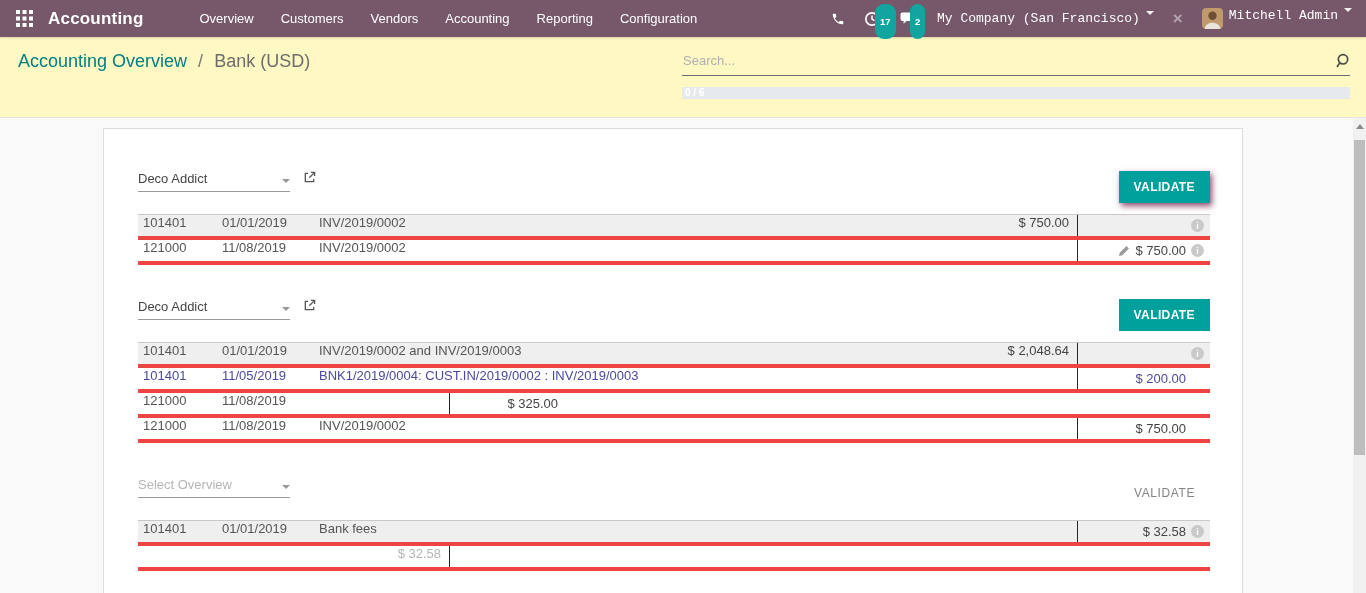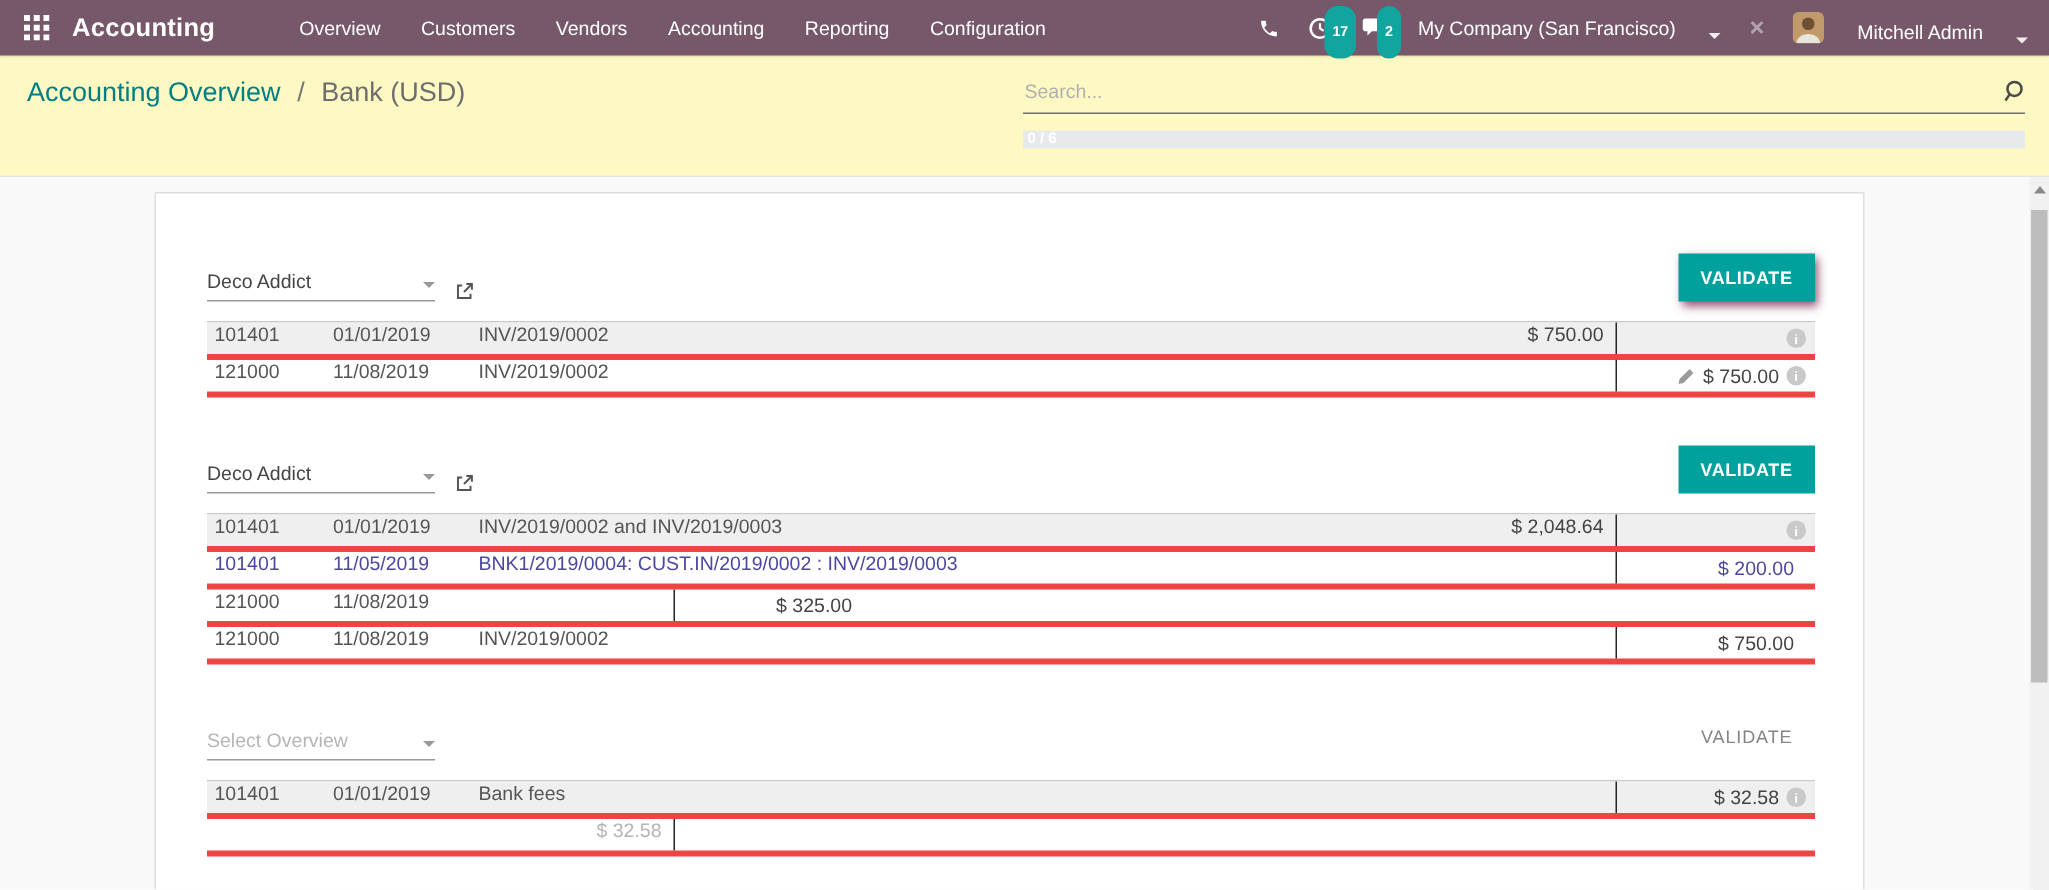--- a/index.html
+++ b/index.html
@@ -10,21 +10,21 @@
   .navbar { position:absolute; top:0; left:0; right:0; height:37px; background:#76586A;
             display:flex; align-items:center; color:#fff; z-index:20; box-shadow:0 1px 2px rgba(0,0,0,.15); }
   .apps { margin:0 15px 0 16px; display:flex; cursor:pointer; }
   .brand { font-size:17px; font-weight:bold; margin-right:56px; letter-spacing:.2px; cursor:pointer; }
   .nav-menu { display:flex; gap:27px; font-size:13px; }
   .nav-item { cursor:pointer; white-space:nowrap; }
   .nav-right { margin-left:auto; display:flex; align-items:center; gap:19px; padding-right:14px; font-size:13px; }
   .nav-icon { position:relative; display:flex; align-items:center; cursor:pointer; }
   .badge { position:absolute; top:-7px; left:11px; background:#12a5a0; color:#fff; border-radius:9px;
            font-size:9.5px; font-weight:bold; line-height:1; padding:13px 5px; }
-  .company, .user { display:flex; align-items:flex-end; gap:22px; cursor:pointer; white-space:nowrap; }
+  .company, .user { display:flex; align-items:flex-start; gap:6px; cursor:pointer; white-space:nowrap;font-family:Liberation Mono, monospace; }
   .caret { width:0; height:0; border-left:4px solid transparent; border-right:4px solid transparent;
            border-top:4px solid rgba(255,255,255,.9); display:inline-block; }
   .tools { color:rgba(255,255,255,.45); font-size:17px; font-weight:bold; cursor:pointer; line-height:1; }
   .avatar { width:21px; height:21px; border-radius:4px; overflow:hidden; display:inline-flex; }
 
   
   .control-panel { position:absolute; top:37px; left:0; right:0; height:81px; background:#fef9c3;
                    border-bottom:1px solid #e5e5e5; z-index:10; }
   .breadcrumb { position:absolute; left:18px; top:14px; font-size:18px; }
   .breadcrumb-link { color:#017e84; cursor:pointer; }
@@ -38,21 +38,21 @@
   .search-icon { position:absolute; right:0; top:6px; cursor:pointer; }
   .progress { position:absolute; left:682px; right:16px; top:50px; height:12px; background:#e7eaec; }
   .progress-label { display:block; color:#fff; font-size:10px; font-weight:bold; line-height:12px; padding-left:3px; }
 
   
   .content { position:absolute; top:118px; left:0; right:13px; bottom:0; background:#f9f9f9; }
   .card { position:absolute; left:103px; top:10px; width:1140px; height:640px; background:#fff;
           border:1px solid #ddd; padding:42px 32px 0 34px; }
 
   .recon-widget { margin-bottom:34px; }
-  .partner-row { display:flex; align-items:flex-end; height:30px; margin-bottom:13px; }
+  .partner-row { display:flex; align-items:flex-start; height:30px; margin-bottom:13px; }
   .partner-select { width:152px; border-bottom:1px solid #9a9a9a; display:flex; align-items:flex-end;
                     justify-content:space-between; padding-bottom:5px; font-size:13px; color:#444; cursor:pointer; }
   .partner-select.placeholder { color:#b5b5b5; }
   .sel-caret { width:0; height:0; border-left:4px solid transparent; border-right:4px solid transparent;
                border-top:4px solid #999; margin-bottom:3px; }
   .external-link { margin-left:13px; cursor:pointer; display:flex; }
   .btn-validate { margin-left:auto; background:#00a09d; border:none; color:#fff; font-weight:bold;
                   font-size:12px; letter-spacing:.4px; padding:9px 15px; cursor:pointer;
                   font-family:"Liberation Sans", sans-serif; }
   .btn-validate.focused { box-shadow:2px 3px 6px rgba(134,57,94,.9); }
@@ -63,21 +63,21 @@
   .trow.statement { background:#efefef; }
   .trow.selected, .trow.selected .c-credit { color:#4c48a1; }
   .trow.hint .c-label, .trow.hint .c-debit { color:#b5b5b5; }
   .c-account { width:84px; padding-left:5px; }
   .c-date { width:97px; }
   .c-label { flex:1; overflow:hidden; white-space:nowrap; }
   .c-debit { width:130px; text-align:right; padding-right:8px; color:#444; }
   .c-right { width:133px; align-self:stretch; border-left:1px solid #262626; display:flex;
              align-items:center; justify-content:flex-end; gap:5px; padding-right:6px; color:#444; }
   .c-credit { white-space:nowrap; }
-  .c-credit.pad { margin-right:8px; }
+  .c-credit.pad { margin-right:18px; }
   .info-i { width:13px; height:13px; border-radius:50%; background:#c9c9c9; color:#fff; flex:0 0 13px;
             font-size:9px; font-weight:bold; display:inline-flex; align-items:center; justify-content:center;
             font-style:normal; cursor:pointer; }
   .pencil { display:inline-flex; cursor:pointer; }
 
   
   .scrollbar { position:absolute; right:0; top:118px; bottom:0; width:13px; background:#f1f1f1; }
   .scroll-up { width:0; height:0; border-left:4px solid transparent; border-right:4px solid transparent;
                border-bottom:5px solid #8a8a8a; margin:6px auto 0; cursor:pointer; }
   .scroll-thumb { position:absolute; top:22px; left:1px; width:11px; height:315px; background:#bdbdbd; cursor:grab; }

